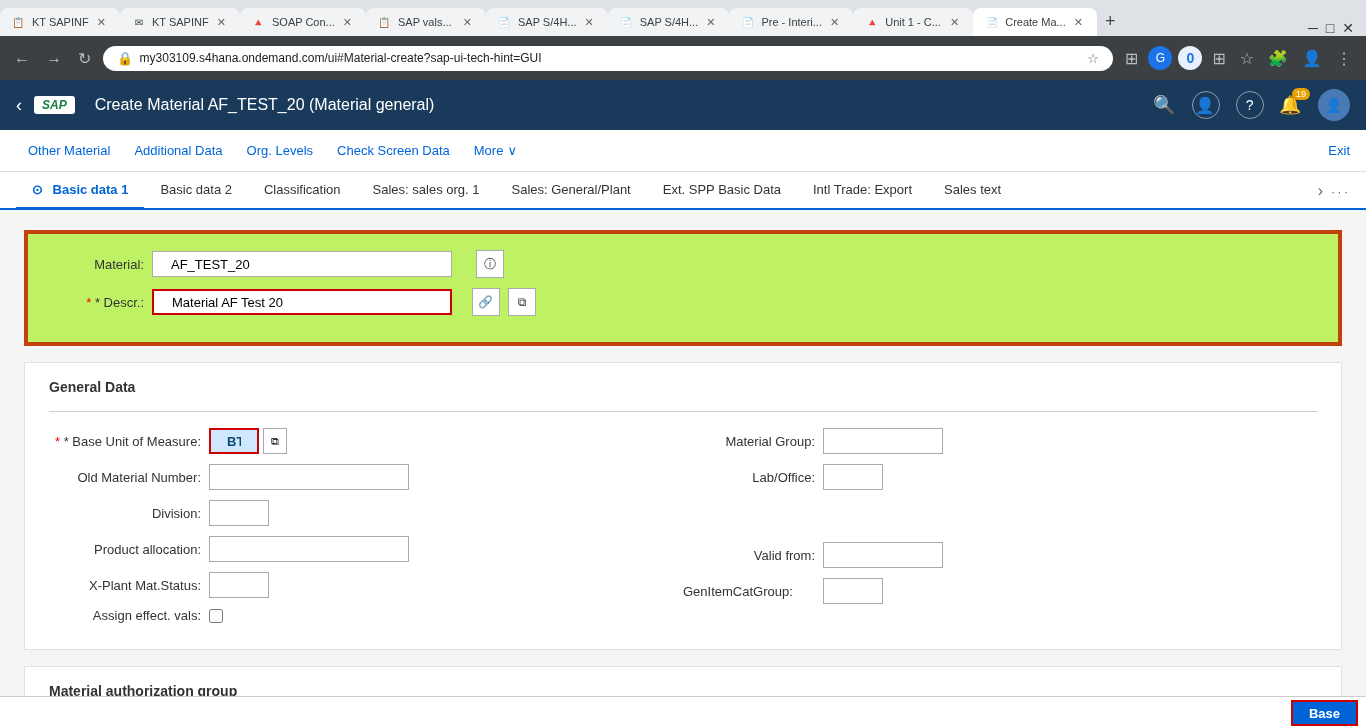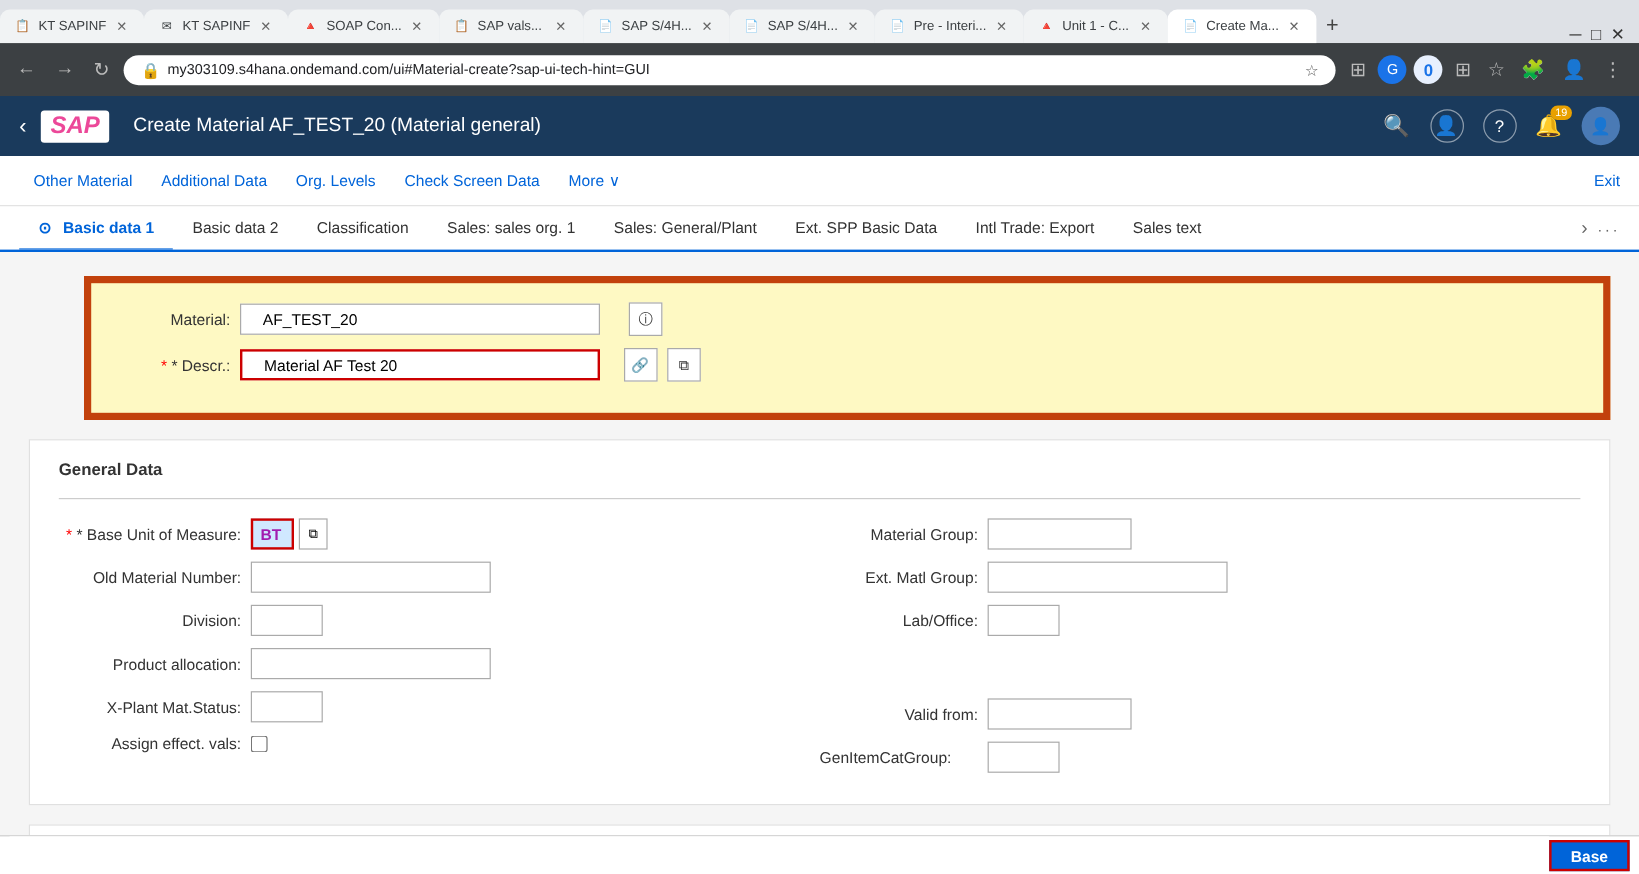--- a/index.html
+++ b/index.html
@@ -17,21 +17,21 @@
     .browser-addressbar { display: flex; align-items: center; background: #3c4043; padding: 6px 10px; gap: 8px; height: 44px; }
     .nav-btn { background: none; border: none; color: #bbb; font-size: 16px; cursor: pointer; padding: 4px; border-radius: 50%; }
     .address-bar { flex: 1; background: #fff; border-radius: 20px; padding: 5px 14px; font-size: 12px; color: #202124; display: flex; align-items: center; gap: 6px; }
     .address-text { flex: 1; font-size: 12px; color: #202124; }
     .toolbar-icons { display: flex; gap: 6px; align-items: center; }
     .toolbar-icon { color: #bbb; font-size: 16px; cursor: pointer; padding: 4px; border-radius: 50%; }
 
     
     .sap-header { background: #1a3a5c; display: flex; align-items: center; padding: 0 16px; height: 50px; gap: 12px; }
     .sap-back-btn { color: #fff; font-size: 18px; cursor: pointer; background: none; border: none; }
-    .sap-logo { background: #fff; color: #ec4899; font-weight: bold; font-size: 20px; padding: 2px 8px; border-radius: 3px; font-style: italic; }
+    .sap-logo { background: #fff; color: #15803d; font-weight: bold; font-size: 12px; padding: 2px 8px; border-radius: 3px; font-style: italic; }
     .sap-title { color: #fff; font-size: 16px; font-weight: 500; margin-left: 8px; flex: 1; }
     .sap-header-icons { display: flex; gap: 16px; align-items: center; }
     .sap-header-icon { color: #fff; font-size: 18px; cursor: pointer; position: relative; }
     .notification-badge { position: absolute; top: -6px; right: -8px; background: #e8a000; color: #fff; font-size: 9px; border-radius: 8px; padding: 1px 4px; }
     .sap-avatar { width: 32px; height: 32px; background: #4a7ab5; border-radius: 50%; display: flex; align-items: center; justify-content: center; color: #fff; font-size: 14px; cursor: pointer; }
 
     
     .sap-nav { background: #fff; border-bottom: 1px solid #ddd; display: flex; align-items: center; padding: 0 16px; height: 42px; }
     .sap-nav-item { color: #0064d9; font-size: 13px; cursor: pointer; padding: 12px 12px; text-decoration: none; white-space: nowrap; }
     .sap-nav-more { display: flex; align-items: center; gap: 4px; color: #0064d9; cursor: pointer; padding: 12px 12px; }
@@ -216,21 +216,21 @@
       <span>Sales text</span>
     </div>
     <div class="sap-tabs-more">
       <span class="sap-tabs-arrow">›</span>
       <span class="sap-tabs-dots">···</span>
     </div>
   </div>
 
   <div class="sap-content">
 
-    <div style="background:#fef9c3; padding:16px 24px; margin-bottom:16px; border: 6px solid #c2410c; margin-left: 46px;">
+    <div style="background:#bef264; padding:16px 24px; margin-bottom:16px; border: 4px solid #c2410c;">
       <div class="form-row">
         <span class="form-label" style="text-align:right; min-width:100px; padding-right:8px;">Material:</span>
         <input class="form-input material-field" type="text" value="AF_TEST_20" style="width: 300px;">
         <div style="margin-left:16px; display:flex; gap:4px;">
           <button class="info-btn" title="Information">ⓘ</button>
         </div>
       </div>
       <div class="form-row">
         <span class="form-label" style="text-align:right; min-width:100px; padding-right:8px; color:#333;">
           <span style="color:red;">* </span><span>* Descr.:</span>
@@ -249,21 +249,21 @@
 
       <div class="general-grid">
 
         <div class="general-col">
 
           <div class="form-row">
             <span class="form-label" style="text-align:right; min-width:160px; padding-right:8px;">
               <span style="color:red;">* </span><span>* Base Unit of Measure:</span>
             </span>
             <div class="unit-input-wrapper">
-              <input class="unit-input" type="text" value="BT" style="border: 2px solid rgb(204, 0, 0); background: rgb(208, 232, 255); width: 36px; font-weight: bold; color: #a21caf; height: 26px; padding: 2px 6px; font-size: 13px;">
+              <input class="unit-input" type="text" value="BT" style="border: 2px solid rgb(204, 0, 0); background: rgb(208, 232, 255); width: 50px; font-weight: bold; color: #0c4a6e; height: 26px; padding: 2px 16px; font-size: 13px;">
               <button class="unit-copy-btn" style="border:1px solid #aaa; background:#fff; width:24px; height:26px; cursor:pointer; display:inline-flex; align-items:center; justify-content:center; font-size:11px; margin-left:2px;">⧉</button>
             </div>
           </div>
 
           <div class="form-row">
             <span class="form-label" style="text-align:right; min-width:160px; padding-right:8px;">Old Material Number:</span>
             <input class="form-input" type="text" value="" style="width: 200px;">
           </div>
 
           <div class="form-row">
@@ -287,24 +287,20 @@
           </div>
         </div>
 
         <div class="general-col">
 
           <div class="form-row">
             <span class="form-label" style="text-align:right; min-width:140px; padding-right:8px;">Material Group:</span>
             <input class="form-input form-input-medium" type="text" value="" style="width: 100px;">
           </div>
 
-          <div class="form-row">
-            <span class="form-label" style="text-align:right; min-width:140px; padding-right:8px;">Ext. Matl Group:</span>
-            <input class="form-input" type="text" value="" style="width: 200px;">
-          </div>
 
           <div class="form-row">
             <span class="form-label" style="text-align:right; min-width:140px; padding-right:8px;">Lab/Office:</span>
             <input class="form-input form-input-small" type="text" value="" style="width: 60px;">
           </div>
 
           <div class="form-row" style="height:32px;"></div>
 
           <div class="form-row">
             <span class="form-label" style="text-align:right; min-width:140px; padding-right:8px;">Valid from:</span>

